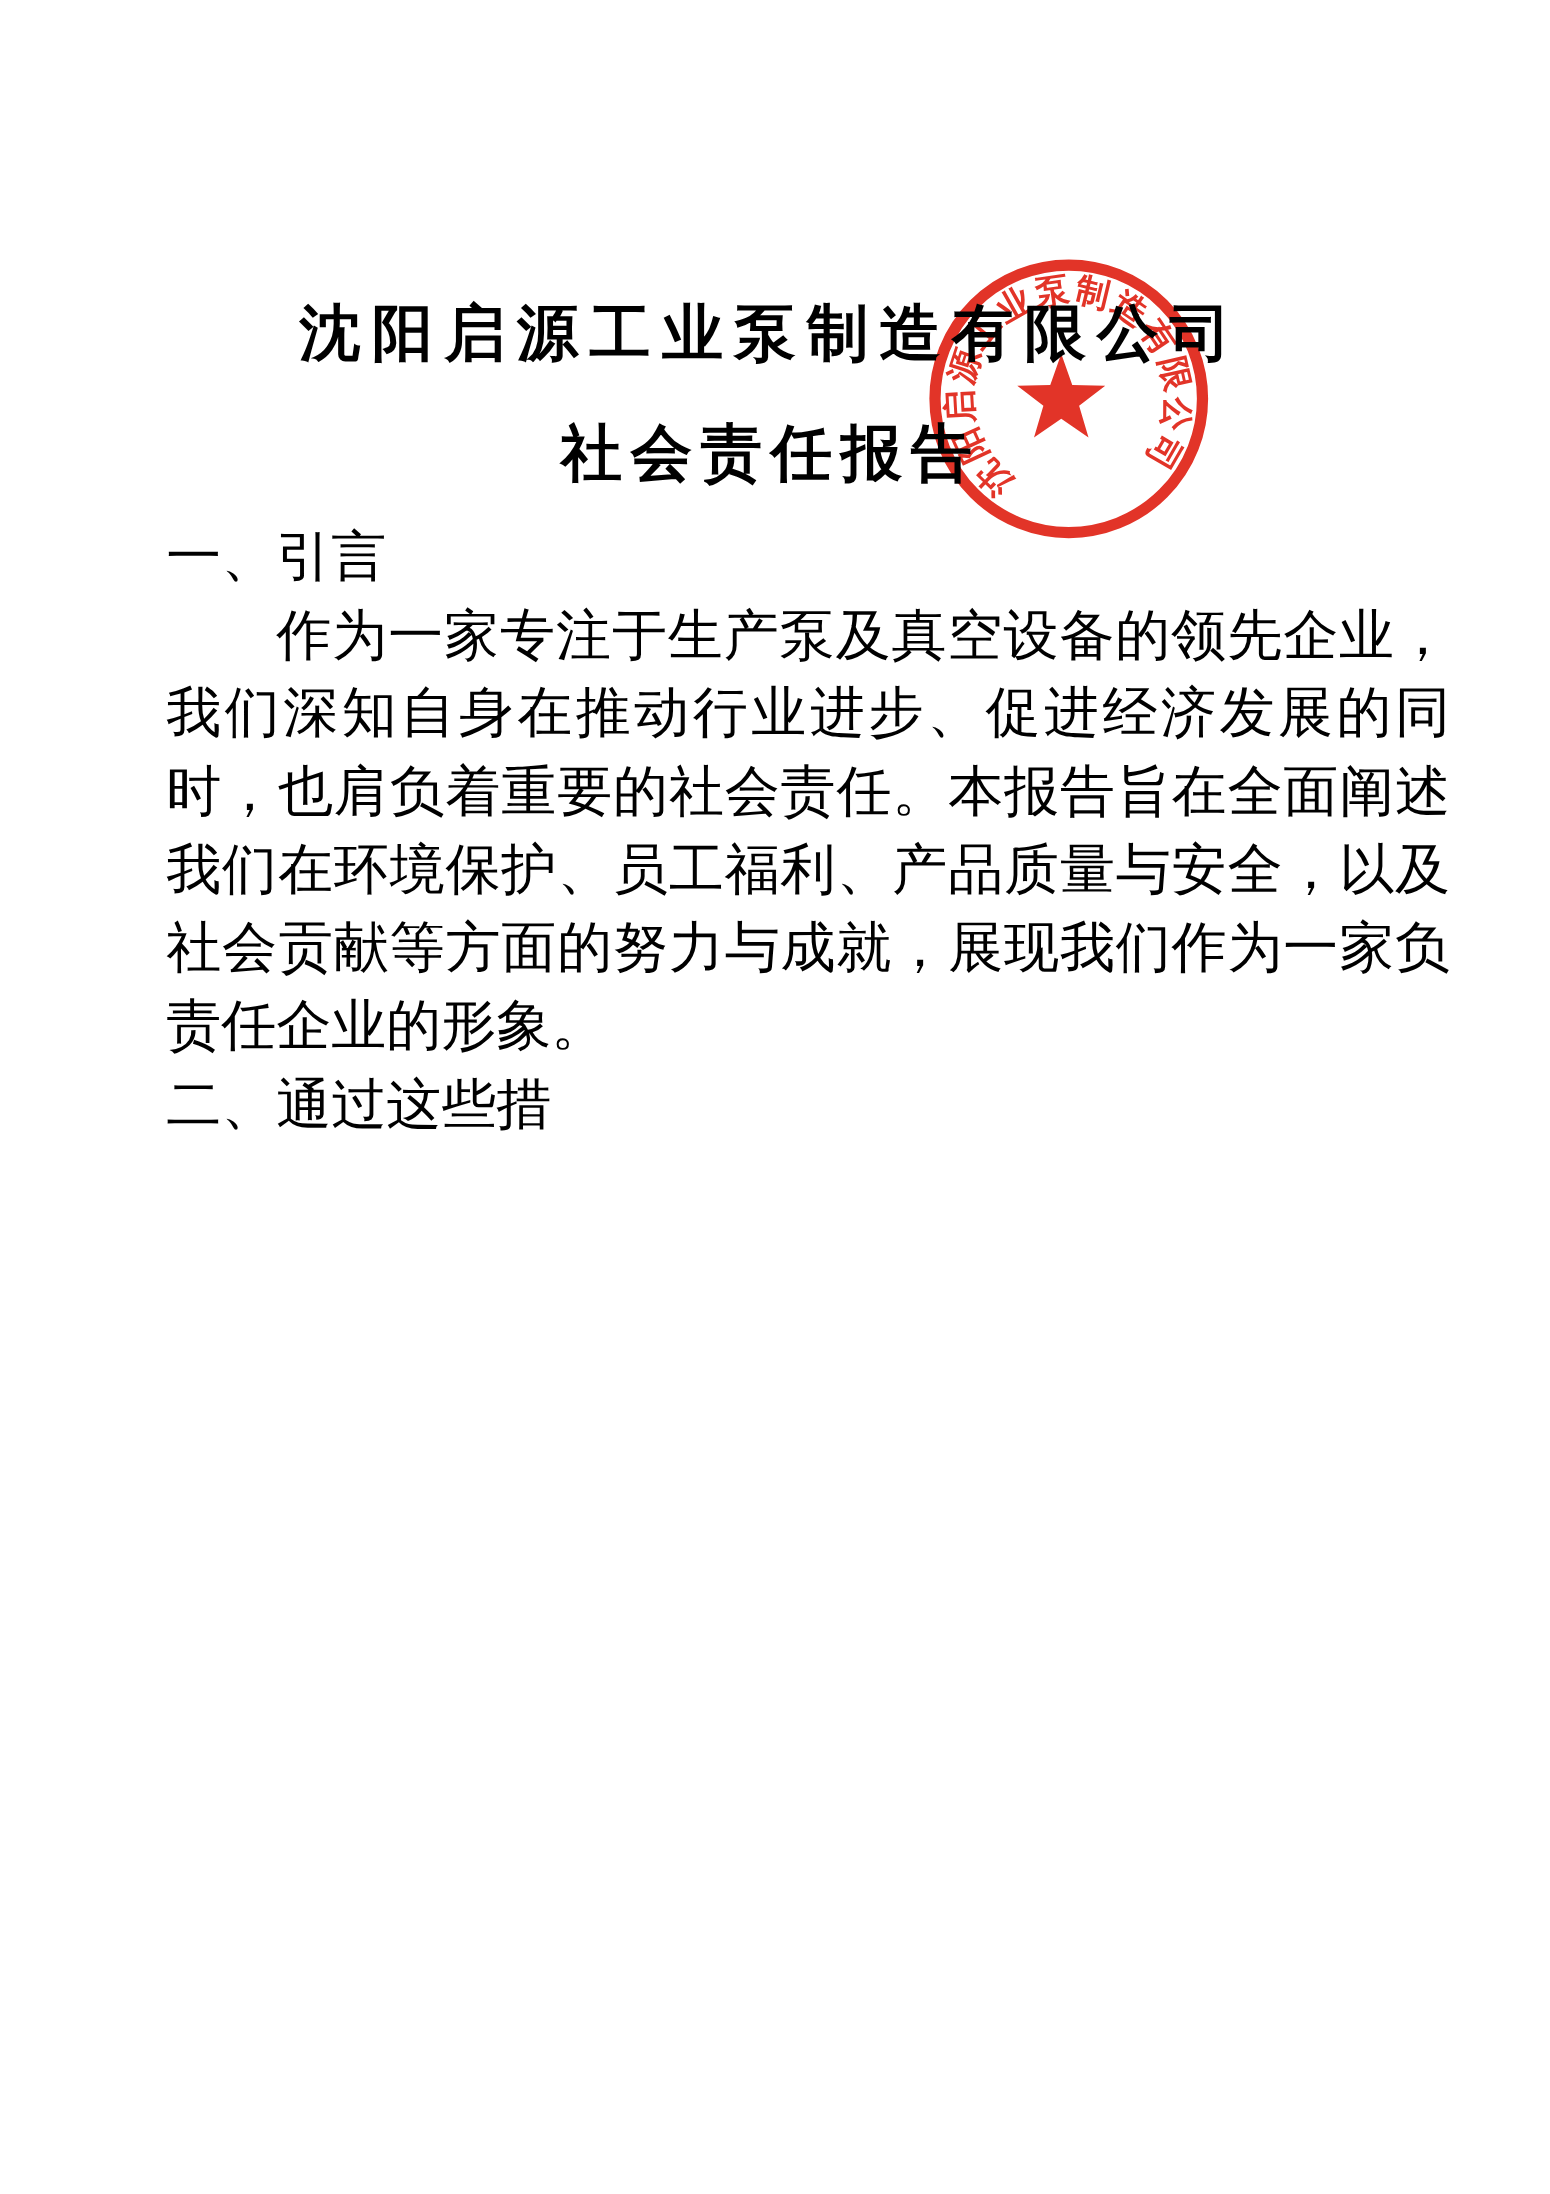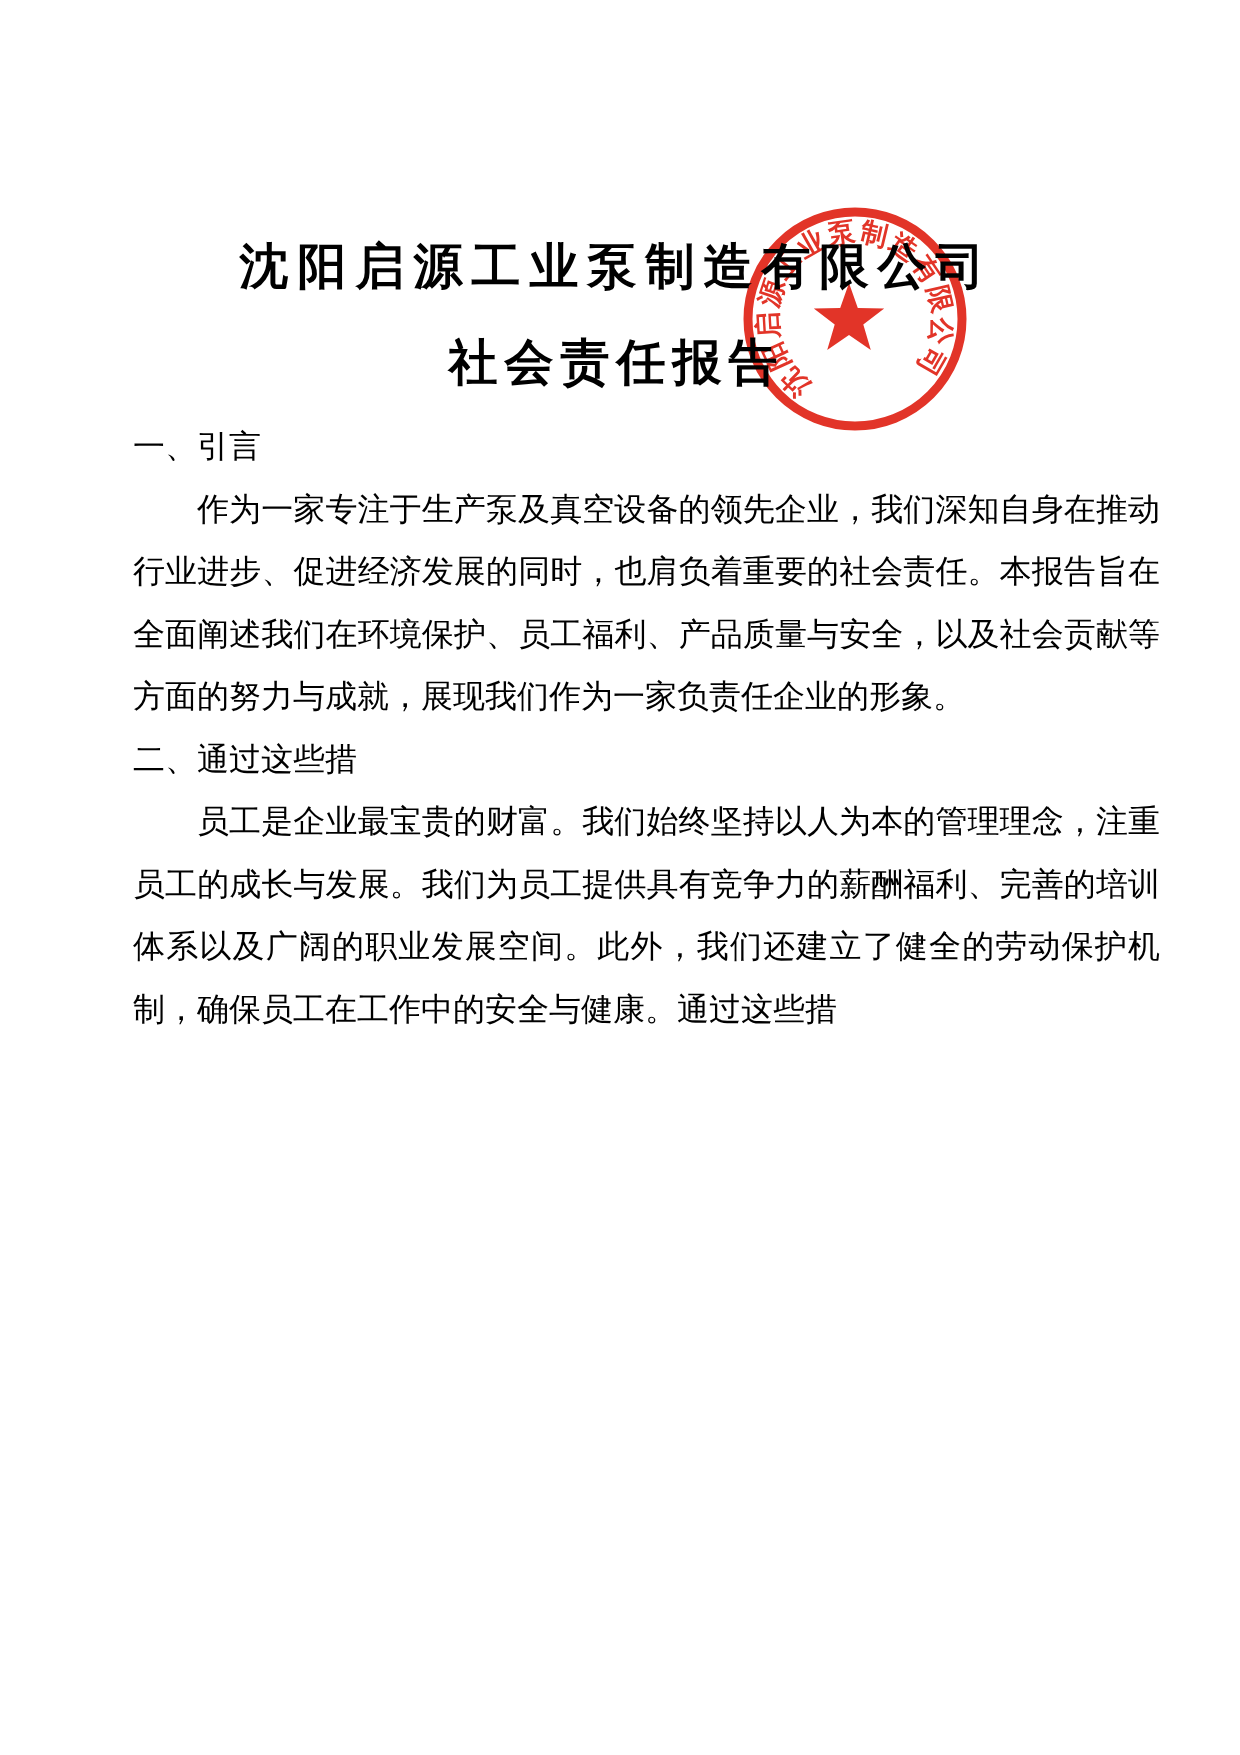--- a/index.html
+++ b/index.html
@@ -27,21 +27,21 @@
   .doc-title.line1 {
     padding-top: 238px;
     letter-spacing: 9px;
   }
   .doc-title.line2 {
     margin-top: 38px;
     letter-spacing: 7px;
   }
   .content {
     margin: 23px 80px 0 133px;
-    font-size: 32px;
+    font-size: 44px;
     line-height: 62.5px;
     text-align: justify;
     text-justify: inter-character;
   }
   .content p {
     margin: 0;
   }
   .sec-heading {
     text-indent: 0;
   }
@@ -73,21 +73,20 @@
 
   <h1 class="doc-title line2">社会责任报告</h1>
 
   <div class="content">
 
     <p class="sec-heading">一、引言</p>
     <p class="sec-para">作为一家专注于生产泵及真空设备的领先企业，我们深知自身在推动行业进步、促进经济发展的同时，也肩负着重要的社会责任。本报告旨在全面阐述我们在环境保护、员工福利、产品质量与安全，以及社会贡献等方面的努力与成就，展现我们作为一家负责任企业的形象。</p>
 
     <p class="sec-heading">二、通过这些措</p>
 
-    <p class="sec-para">员工是企业最宝贵的财富。我们始终坚持以人为本的管理理念，注重员工的成长与发展。我们为员工提供具有竞争力的薪酬福利、完善的培训体系以及广阔的职业发展空间。此外，我们还建立了健全的劳动保护机制，确保员工在工作中的安全与健康。通过这些措</p>
 
   </div>
 
   <svg class="seal" viewBox="0 0 230 230" xmlns="http://www.w3.org/2000/svg">
     <circle cx="115" cy="115" r="107" fill="none" stroke-width="9" stroke="#e02417"></circle>
     <g transform="rotate(-8 115 115)">
       <path id="sealTextArc" d="M 62.8 173 A 78 78 0 1 1 167.2 173" fill="none"></path>
       <text class="seal-text" text-anchor="middle" fill="#e02417">
         <textPath href="#sealTextArc" startOffset="50%">沈阳启源工业泵制造有限公司</textPath>
       </text>

